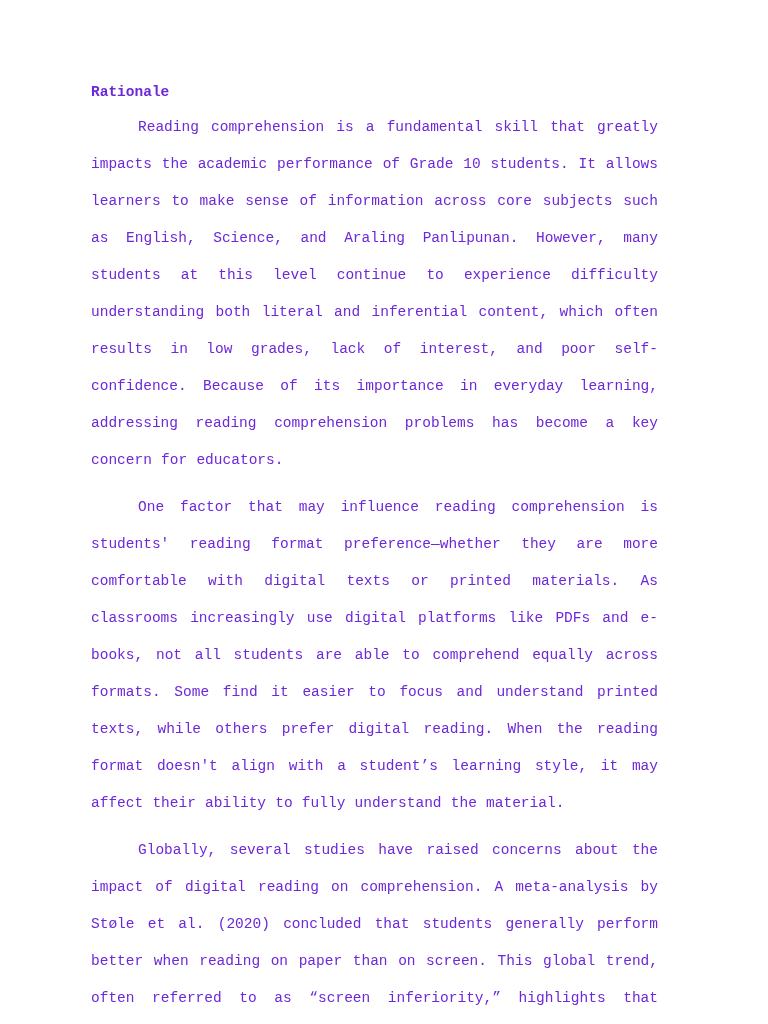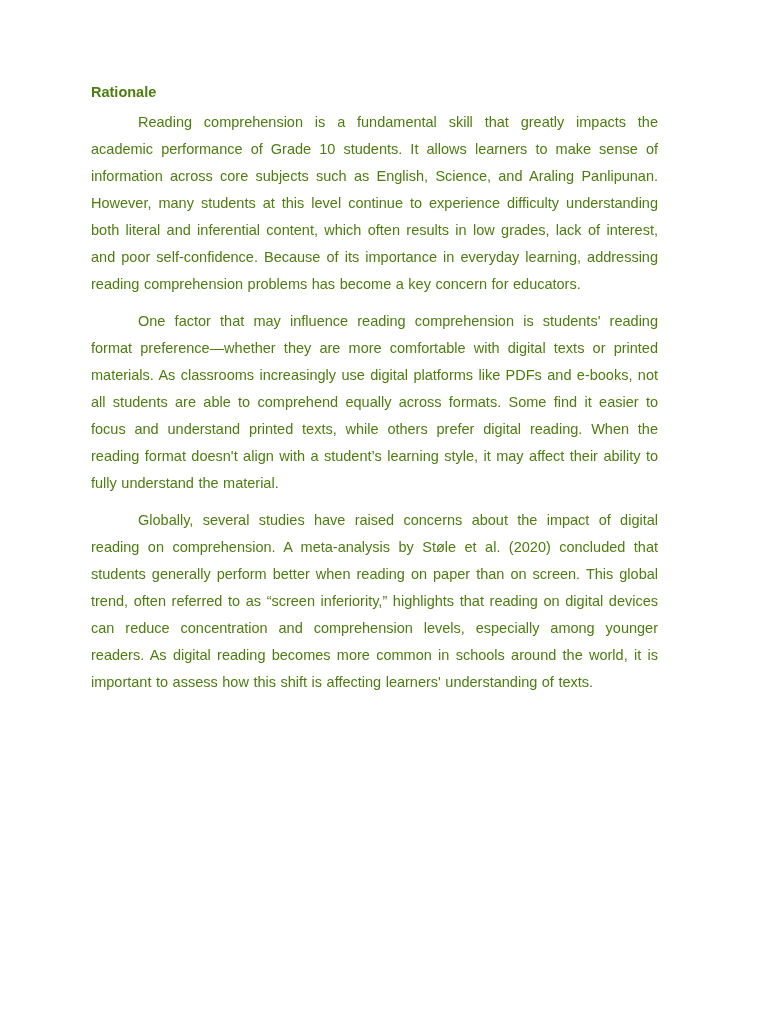--- a/index.html
+++ b/index.html
@@ -6,39 +6,39 @@
     margin: 0;
     padding: 0;
     background: #ffffff;
   }
   .page {
     position: relative;
     width: 768px;
     height: 1024px;
     background: #ffffff;
     overflow: hidden;
-    font-family: Liberation Sans, sans-serif;
-    color: #4d7c0f;
+    font-family: Liberation Mono, monospace;
+    color: #6d28d9;
   }
   .content {
     position: absolute;
     left: 91px;
     top: 76px;
     width: 567px;
   }
   .heading {
     font-size: 14.5px;
     font-weight: bold;
     line-height: 33.4px;
     margin: 0;
     text-align: left;
   }
   .para {
     font-size: 14.5px;
-    line-height: 27px;
+    line-height: 37px;
     margin: 0 0 10px 0;
     text-align: justify;
     text-align-last: left;
     text-indent: 47px;
     word-spacing: 0.5px;
   }
   .para:last-child {
     margin-bottom: 0;
   }
 </style>

